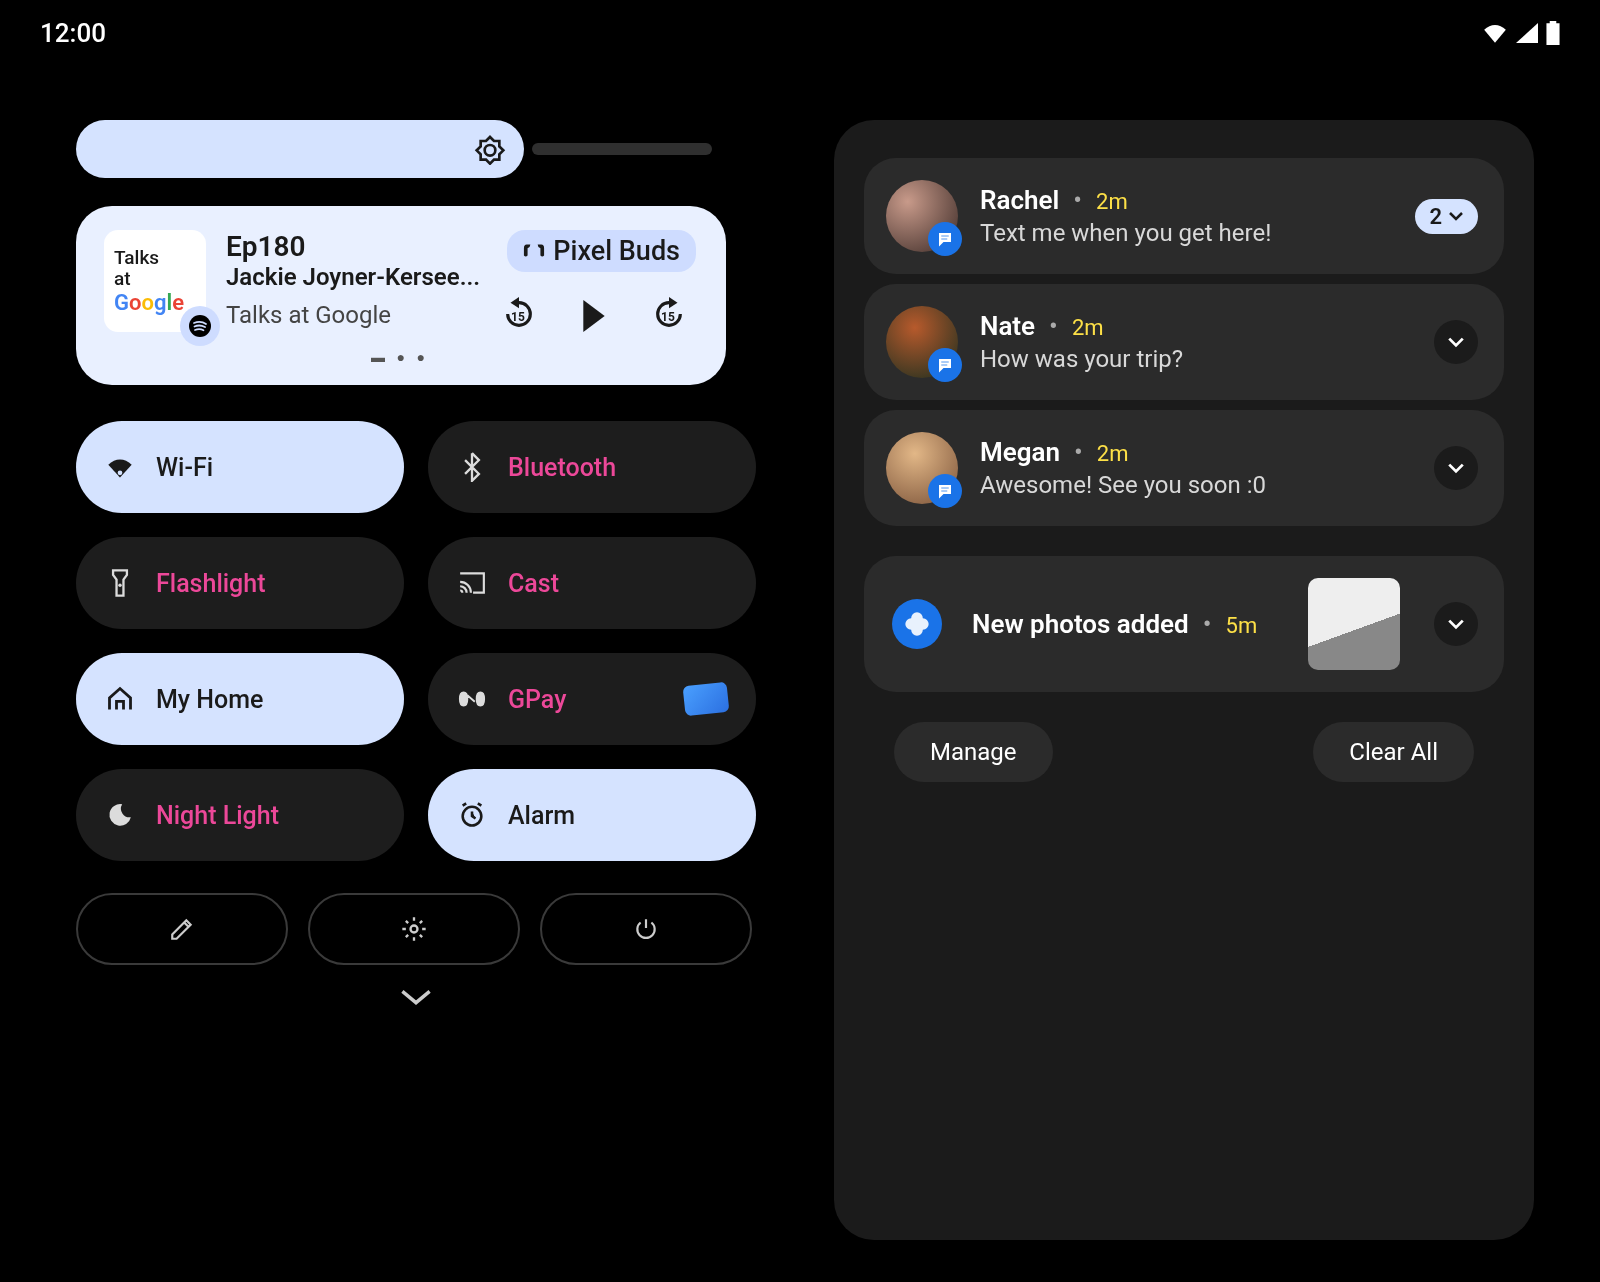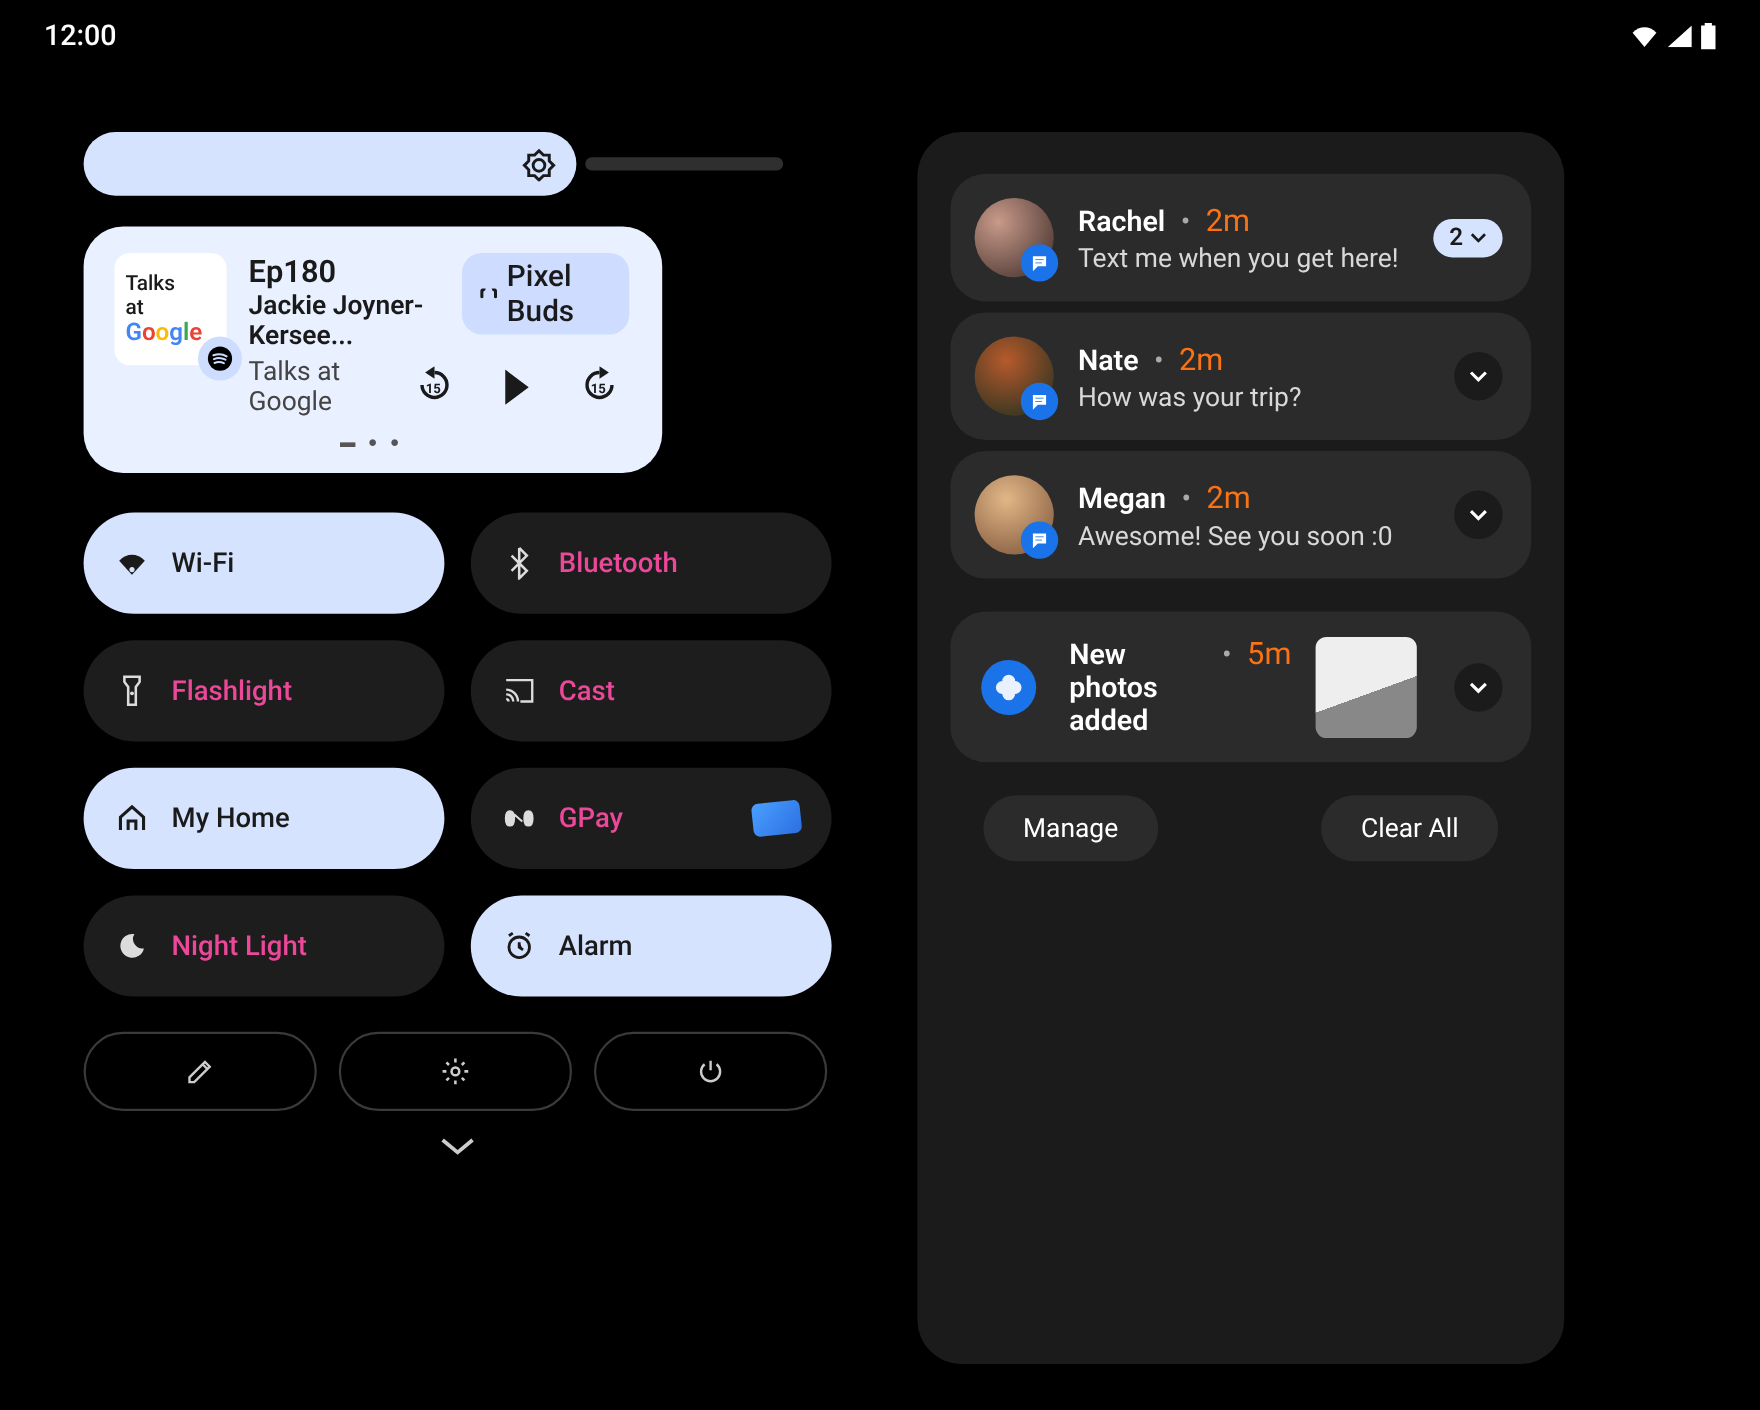--- a/index.html
+++ b/index.html
@@ -30,38 +30,38 @@
 
   
   .panels {
     position: absolute;
     top: 120px;
     left: 76px;
     display: flex;
     gap: 78px;
   }
   .left-panel { width: 680px; }
-  .right-panel { width: 588px; background:#1b1b1b; border-radius: 40px; padding: 38px 30px 30px 30px; height: 1120px;}
+  .right-panel { width: 700px; background:#1b1b1b; border-radius: 40px; padding: 38px 30px 30px 30px; height: 1120px;}
 
   
   .brightness {
     display: flex; align-items: center; gap: 0; width: 640px; margin-bottom: 28px;
   }
   .brightness-fill {
     background: #d5e3ff; height: 58px; width: 448px; border-radius: 30px;
     display: flex; align-items: center; justify-content: flex-end; padding-right: 18px;
   }
   .brightness-track {
     height: 12px; background: #2f2f2f; width: 180px; border-radius: 6px; margin-left: 8px;
   }
 
   
   .media-card {
     background: #e9f0ff; border-radius: 36px; padding: 24px 30px 20px 28px;
-    color: #1a1a1a; margin-bottom: 36px; width: 526px;
+    color: #1a1a1a; margin-bottom: 36px; width: 650px;
   }
   .media-top { display: flex; gap: 20px; }
   .media-art {
     width: 102px; height: 102px; background: #fff; border-radius: 14px;
     display: flex; flex-direction: column; align-items: flex-start; justify-content: center;
     font-size: 19px; line-height: 1.15; padding-left: 10px; position: relative; font-weight:500;
   }
   .media-art .g { font-size: 22px; font-weight: 600; }
   .spotify-badge {
     position: absolute; bottom: -14px; right: -14px; width: 40px; height: 40px;
@@ -107,21 +107,21 @@
   .avatar1 { background: radial-gradient(circle at 30% 30%, #c89a8a, #3b2a26); }
   .avatar2 { background: radial-gradient(circle at 40% 30%, #b75a2c, #1b2e1e); }
   .avatar3 { background: radial-gradient(circle at 40% 30%, #e2b787, #7a5238); }
   .msg-badge {
     position:absolute; bottom:-4px; right:-4px; width:34px; height:34px; background:#1a73e8;
     border-radius:50%; display:flex; align-items:center; justify-content:center;
   }
   .notif-text { flex:1; }
   .notif-head { font-size: 26px; display:flex; align-items:baseline; gap:14px; }
   .notif-name { font-weight: 600; }
-  .notif-time { color:#f97316; font-size:28px; }
+  .notif-time { color:#fde047; font-size:22px; }
   .notif-body { font-size: 24px; color:#d8d8d8; margin-top:4px; }
   .expand { width:44px; height:44px; border-radius:50%; background:#1b1b1b; display:flex; align-items:center; justify-content:center; }
   .count-chip { background:#d5e3ff; color:#1a1a1a; border-radius:20px; padding:5px 14px; font-size:22px; font-weight:600; display:flex; align-items:center; gap:6px;}
 
   .photo-notif .photo-icon { width:50px; height:50px; border-radius:50%; background:#1a73e8; display:flex; align-items:center; justify-content:center; flex-shrink:0; margin-left:6px; margin-right:8px;}
   .photo-thumb { width:92px; height:92px; background: linear-gradient(160deg,#eee 0%, #eee 55%, #888 55%, #888 100%); border-radius:10px; margin-right:12px;}
 
   .notif-actions { display:flex; justify-content:space-between; padding: 20px 30px 0 30px; }
   .action-pill { background:#2b2b2b; border-radius:30px; padding: 16px 36px; font-size:24px; }
 

